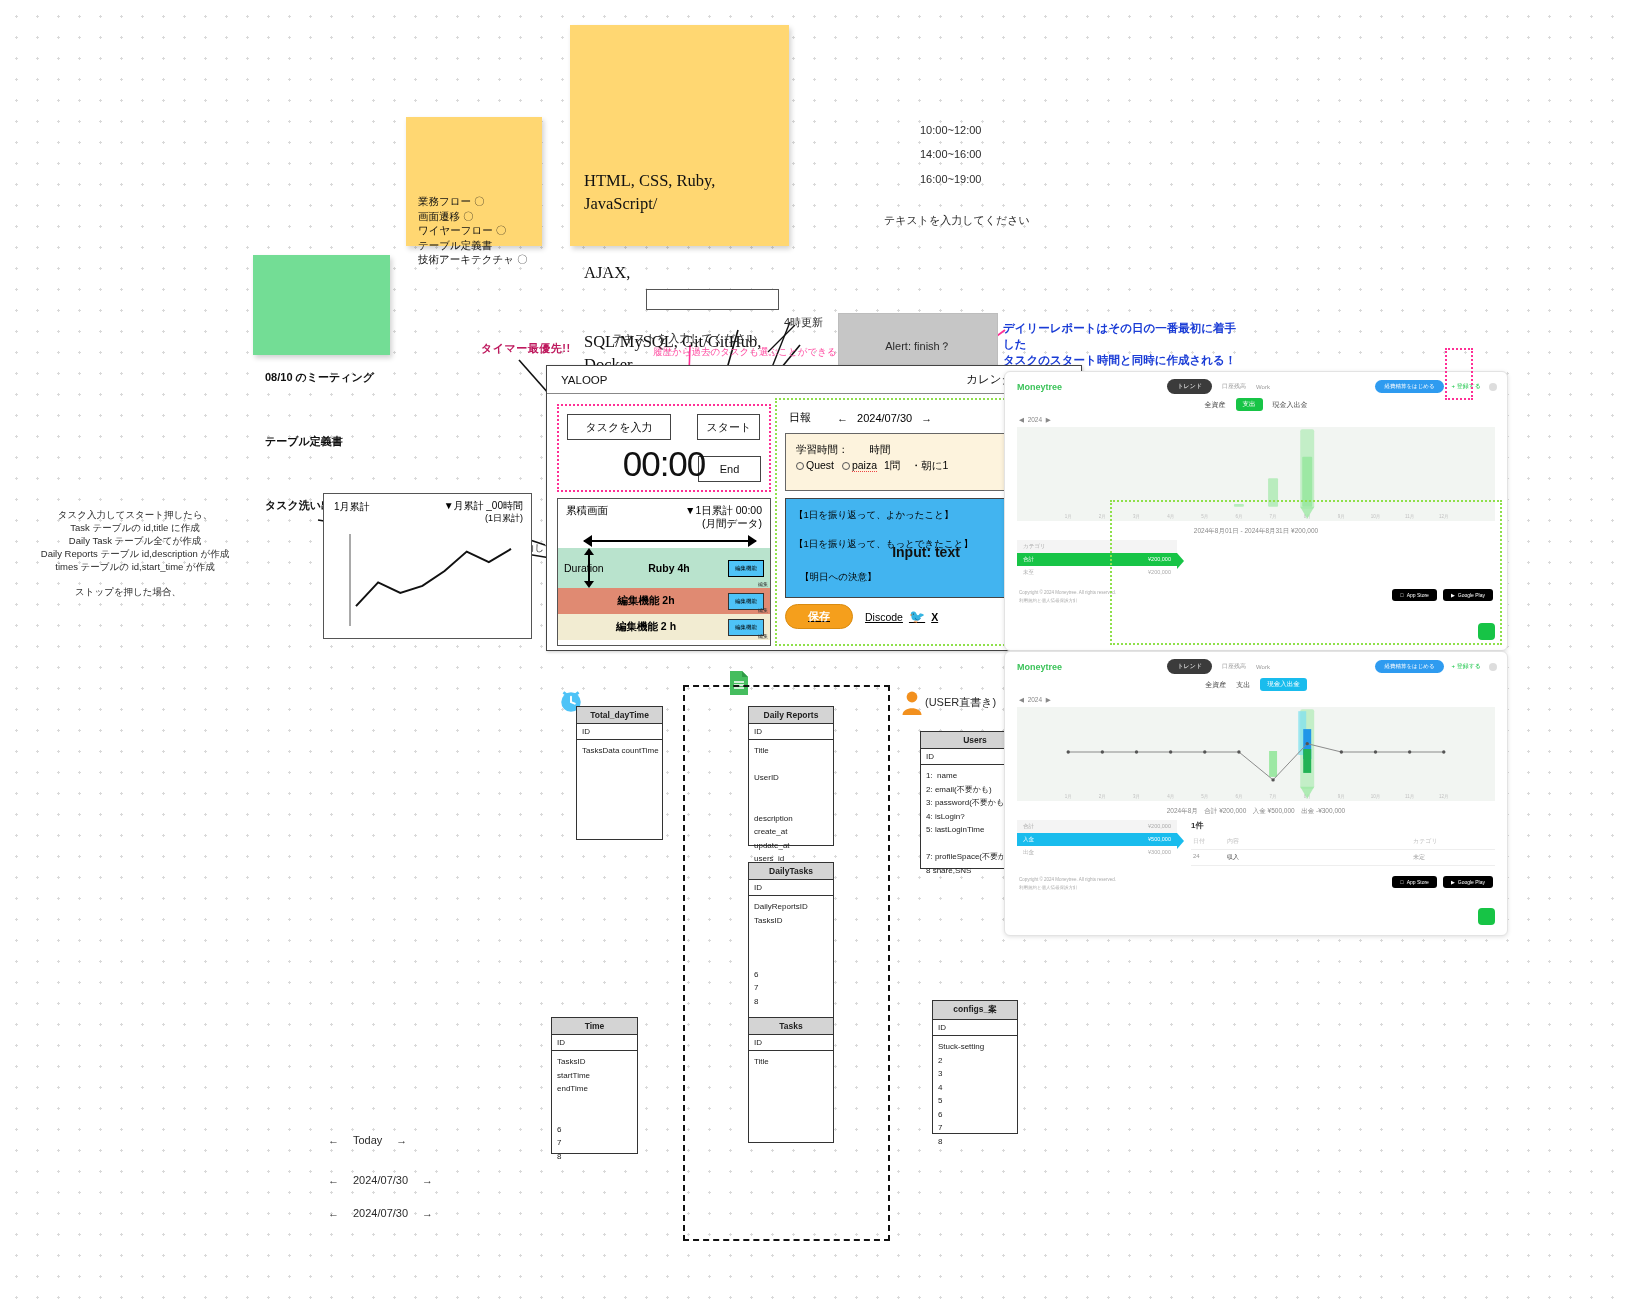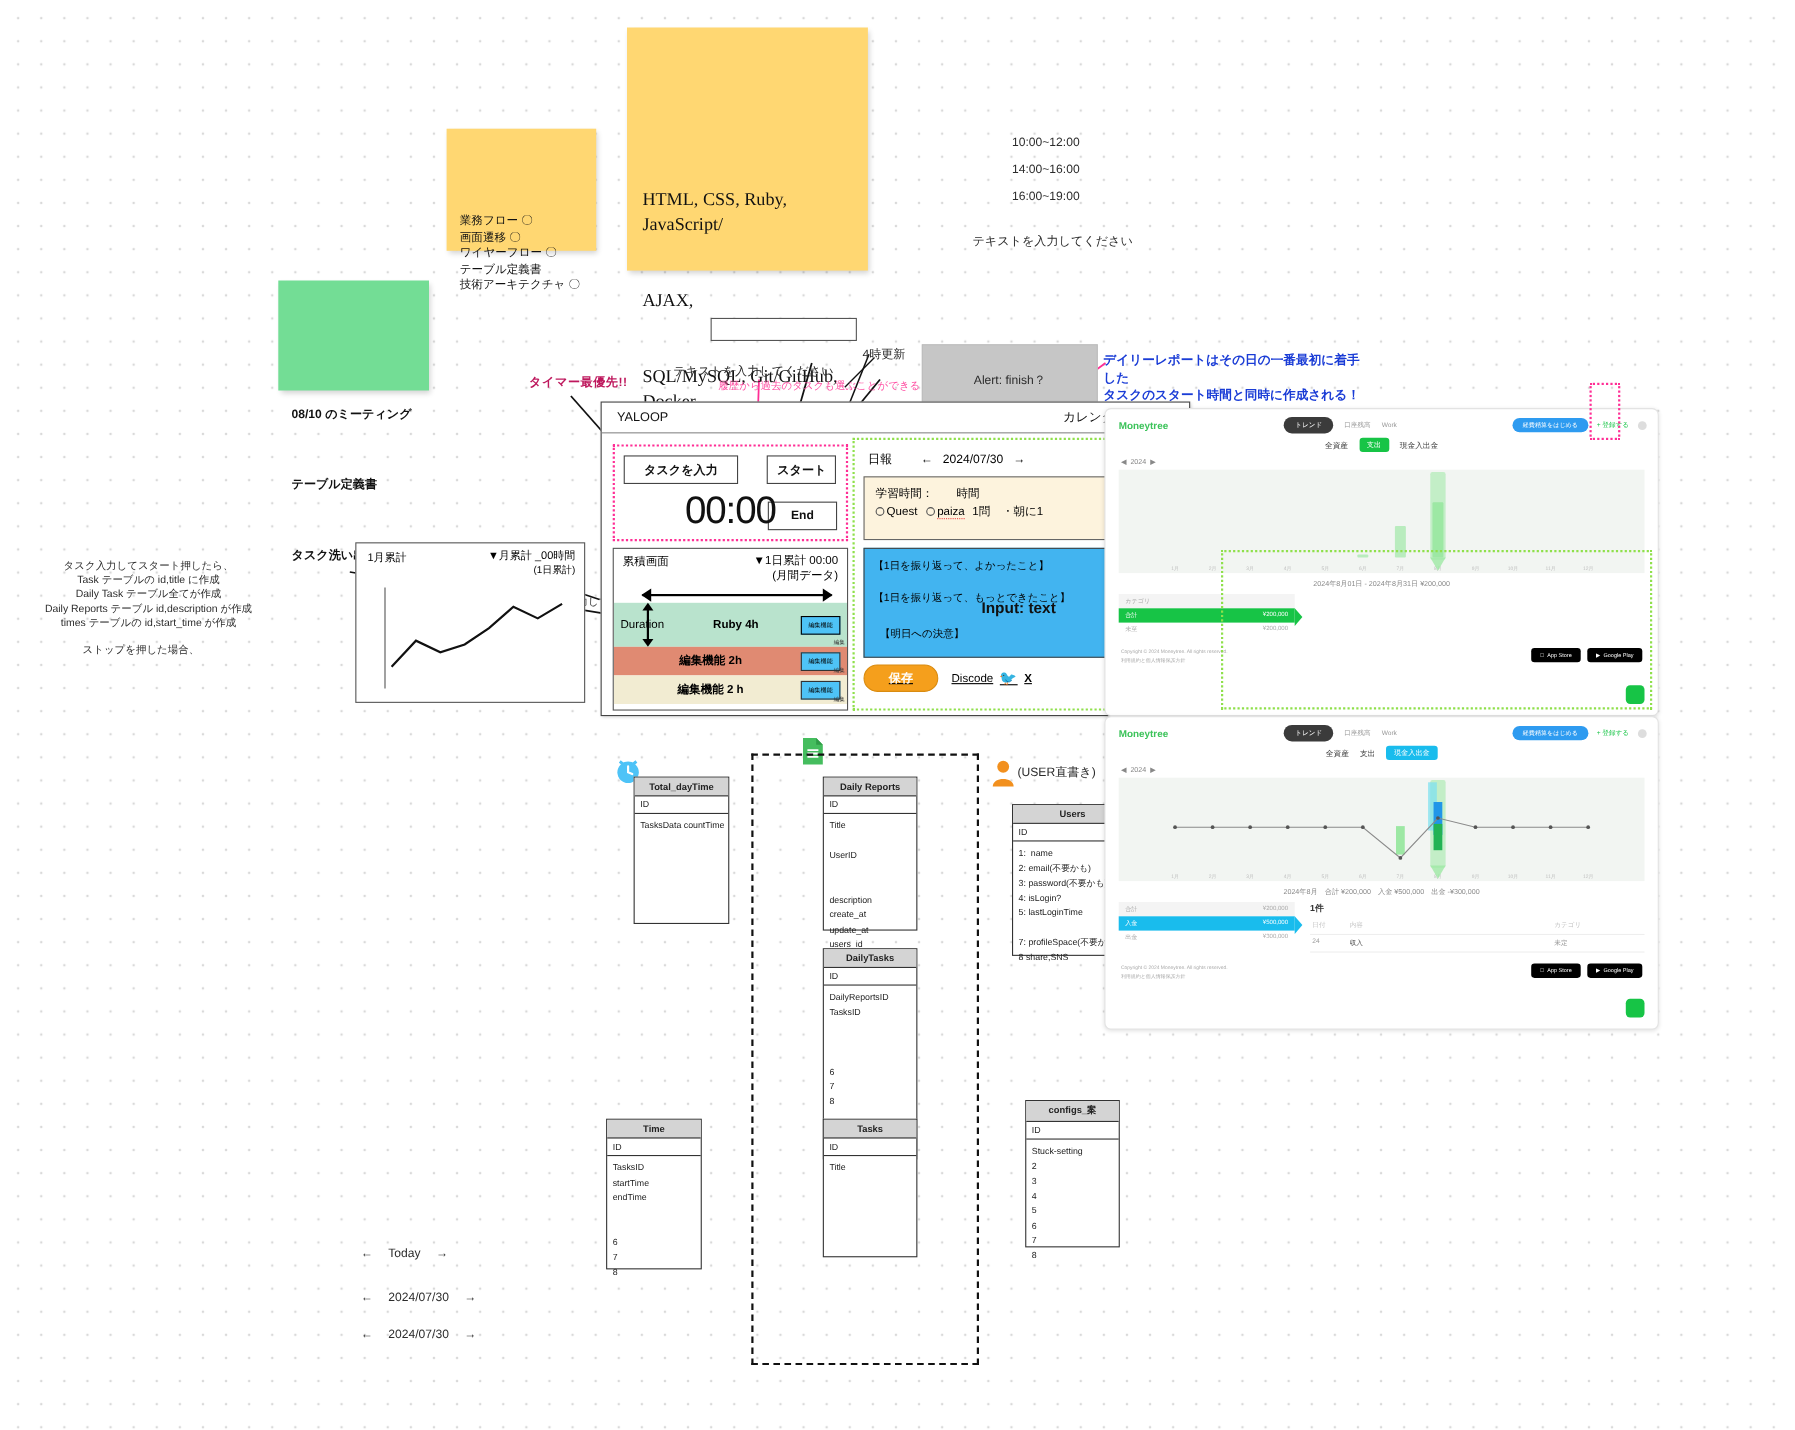--- a/index.html
+++ b/index.html
@@ -55,21 +55,21 @@
   #yaloop-body { display:flex; height:calc(100% - 28px); }
   #yaloop-left { width:228px; position:relative; padding:6px 0 0 6px;}
   #yaloop-right { flex:1; position:relative; }
 
   .dotted-pink { border:2px dotted #ff2e95; }
   .dotted-green { border:2px dotted #8fe04b; }
 
   #timer-panel { position:relative; margin:4px 4px 0 4px; padding:8px 8px 6px 8px; height:88px; }
   .btn-outline {
     border:1px solid #444; background:#fff; font-size:11px; color:#111;
-    display:inline-flex; align-items:center; justify-content:center;font-weight:bold;
+    display:inline-flex; align-items:center; justify-content:center;
   }
   #task-input-btn { width:104px; height:26px; }
   #start-btn { width:63px; height:26px; }
   #end-btn { width:63px; height:26px; position:absolute; right:8px; top:50px; }
   #timer-display {
     position:absolute; left:50%; transform:translateX(-50%); top:38px;
     font-size:35px; letter-spacing:-1px; color:#111; font-family:"Liberation Sans", sans-serif;
   }
 
   #accum-panel { position:relative; margin:6px 4px 0 4px; border:1px solid #555; height:148px; overflow:hidden; }
@@ -193,21 +193,21 @@
 
   <line x1="1005" y1="330" x2="940" y2="378" stroke="#ff2e95" stroke-width="1.6" marker-end="url(#ah-pink)"></line>
 
   <line x1="1070" y1="398" x2="965" y2="434" stroke="#ff2e95" stroke-width="1.6" marker-end="url(#ah-pink)"></line>
 
   <line x1="990" y1="370" x2="935" y2="395" stroke="#ff2e95" stroke-width="1.4"></line>
 
   <line x1="795" y1="325" x2="768" y2="352" stroke="#111" stroke-width="1.2"></line>
 </svg>
 
-<div class="sticky sticky-yellow" style="left:406px; top:117px; width:136px; height:111px;">
+<div class="sticky sticky-yellow" style="left:406px; top:117px; width:136px; height:129px;">
   <div class="note-sm" style="margin-top:31px;">業務フロー 〇
 画面遷移 〇
 ワイヤーフロー 〇
 テーブル定義書
 技術アーキテクチャ 〇</div>
 </div>
 
 <div class="sticky sticky-yellow" style="left:570px; top:25px; width:219px; height:221px; padding:0;">
   <div class="note-lg" style="padding:62px 14px 0 14px;">
     <div>HTML, CSS, Ruby, JavaScript/</div>

